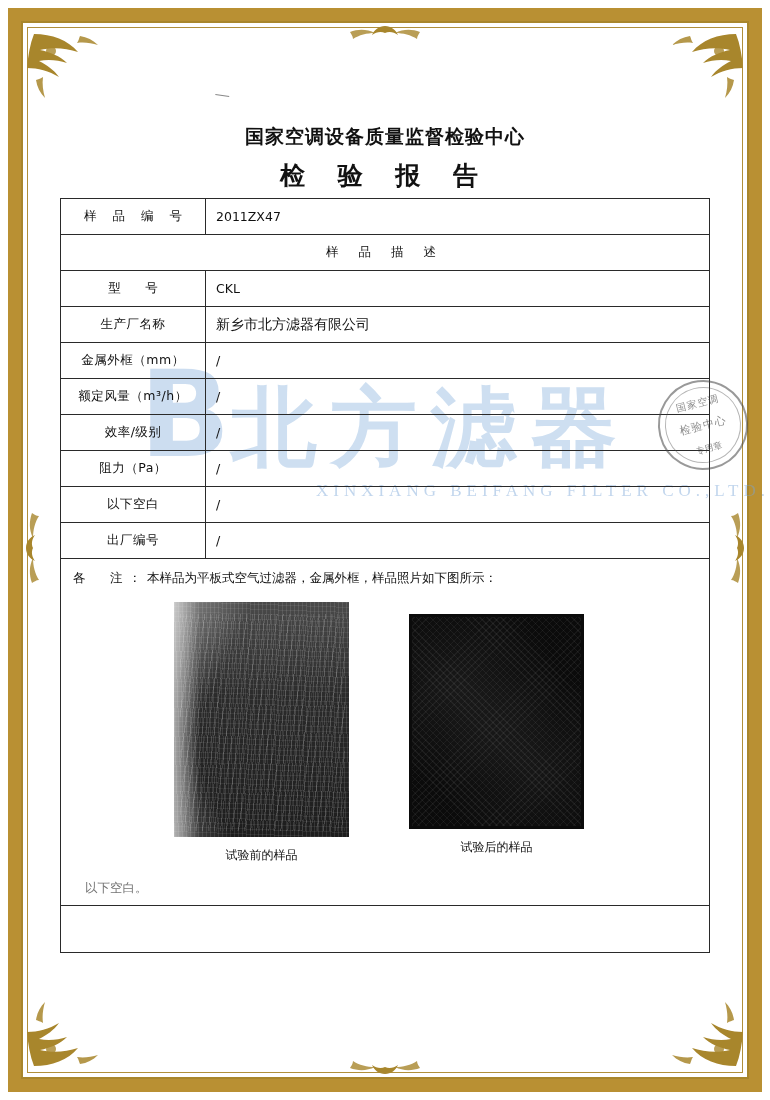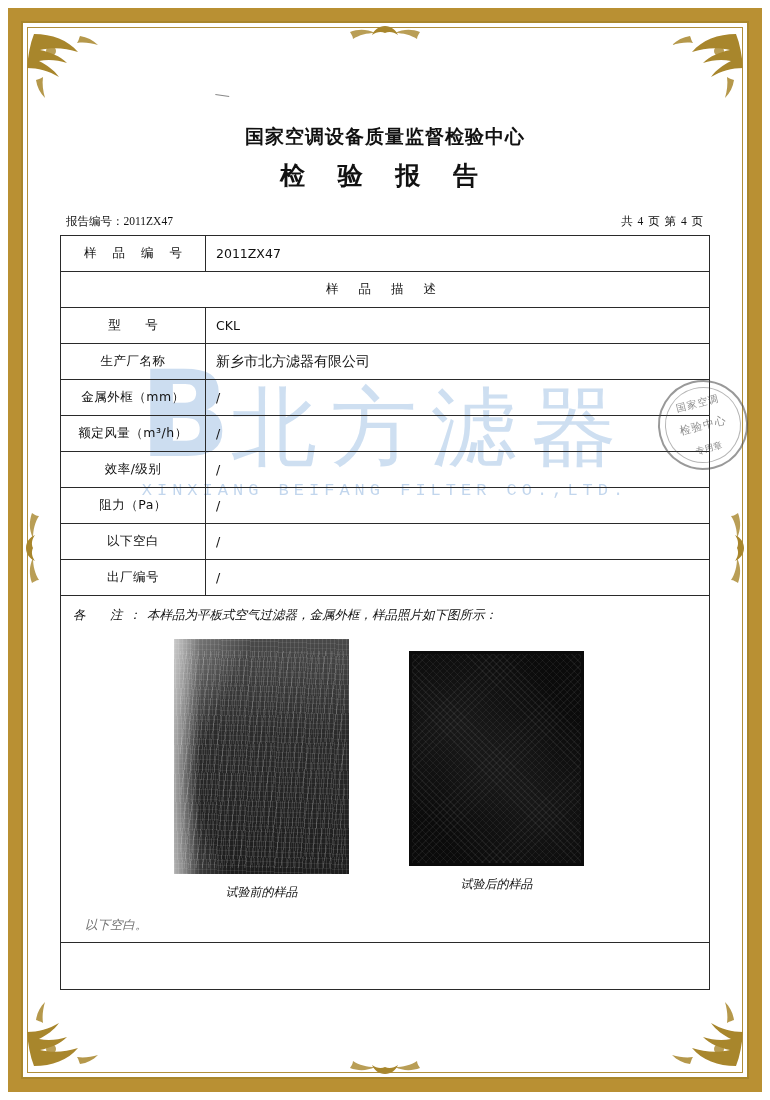--- a/index.html
+++ b/index.html
@@ -150,21 +150,20 @@
   .note-cell {
     border: 1px solid #2a2a2a;
     border-top: none;
     padding: 10px 24px 8px 12px;
     font-size: 12.5px;
     font-family: "DejaVu Sans", sans-serif;
     color: #111;
     position: relative;
     z-index: 3;
     background: transparent;
-    font-style: italic;
   }
   .note-line { line-height: 1.5; }
   .note-label { letter-spacing: 6px; }
 
   .photos {
     display: flex;
     justify-content: center;
     gap: 60px;
     margin-top: 14px;
   }
@@ -255,34 +254,34 @@
   .wm-logo {
     font-size: 120px;
     font-weight: bold;
     color: rgba(120,165,215,0.38);
     font-family: "DejaVu Sans", sans-serif;
     line-height: 1;
     letter-spacing: -12px;
   }
   .wm-cn {
     font-size: 86px;
-    font-weight: normal;
+    font-weight: bold;
     color: rgba(120,165,215,0.36);
     font-family: "DejaVu Sans", sans-serif;
     letter-spacing: 14px;
     line-height: 1;
     margin-top: 23px;
   }
   .wm-en {
     margin-top: 6px;
     font-size: 17px;
     letter-spacing: 5px;
     color: rgba(120,165,215,0.45);
-    font-family: Liberation Mono, monospace;
-    text-align: center;
+    font-family: Liberation Serif, serif;
+    text-align: right;
   }
 
   
   .seal {
     position: absolute;
     right: 22px;
     top: 380px;
     width: 86px;
     height: 86px;
     border: 2px solid rgba(70,70,70,0.55);
@@ -420,24 +419,20 @@
     <div class="t3">专用章</div>
   </div>
 
   <div class="stray-mark"></div>
 
   <div id="content">
 
     <div class="title-main">国家空调设备质量监督检验中心</div>
     <div class="title-sub">检 验 报 告</div>
 
-    <div class="meta-row">
-      <div class="meta-left">报告编号：2011ZX47</div>
-      <div class="meta-right">共 4 页  第 4 页</div>
-    </div>
 
     <table class="report">
       <tbody>
         <tr>
           <td class="label sp">样 品 编 号</td>
           <td class="value">2011ZX47</td>
         </tr>
         <tr>
           <td class="section" colspan="2">样 品 描 述</td>
         </tr>

